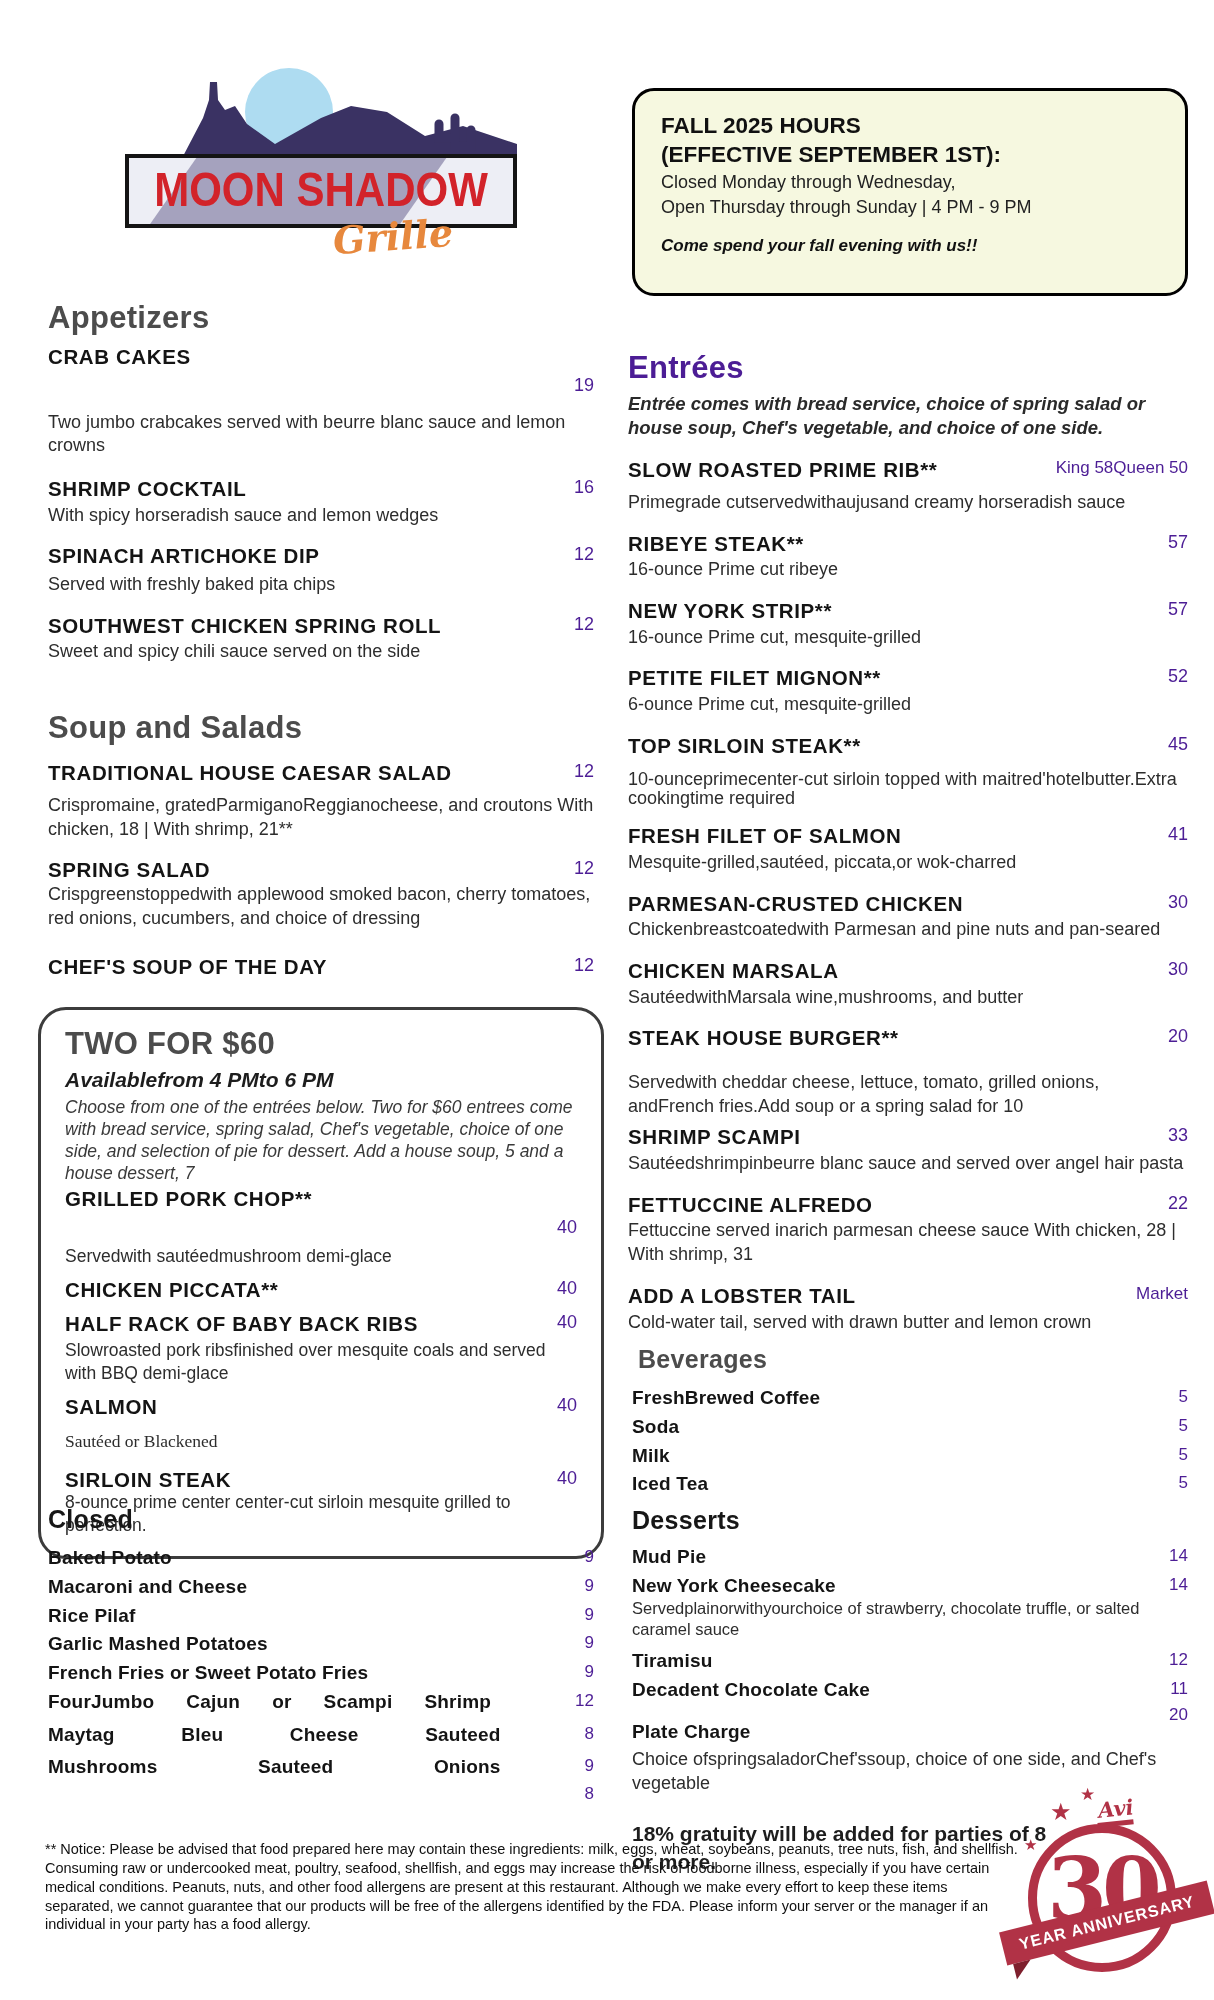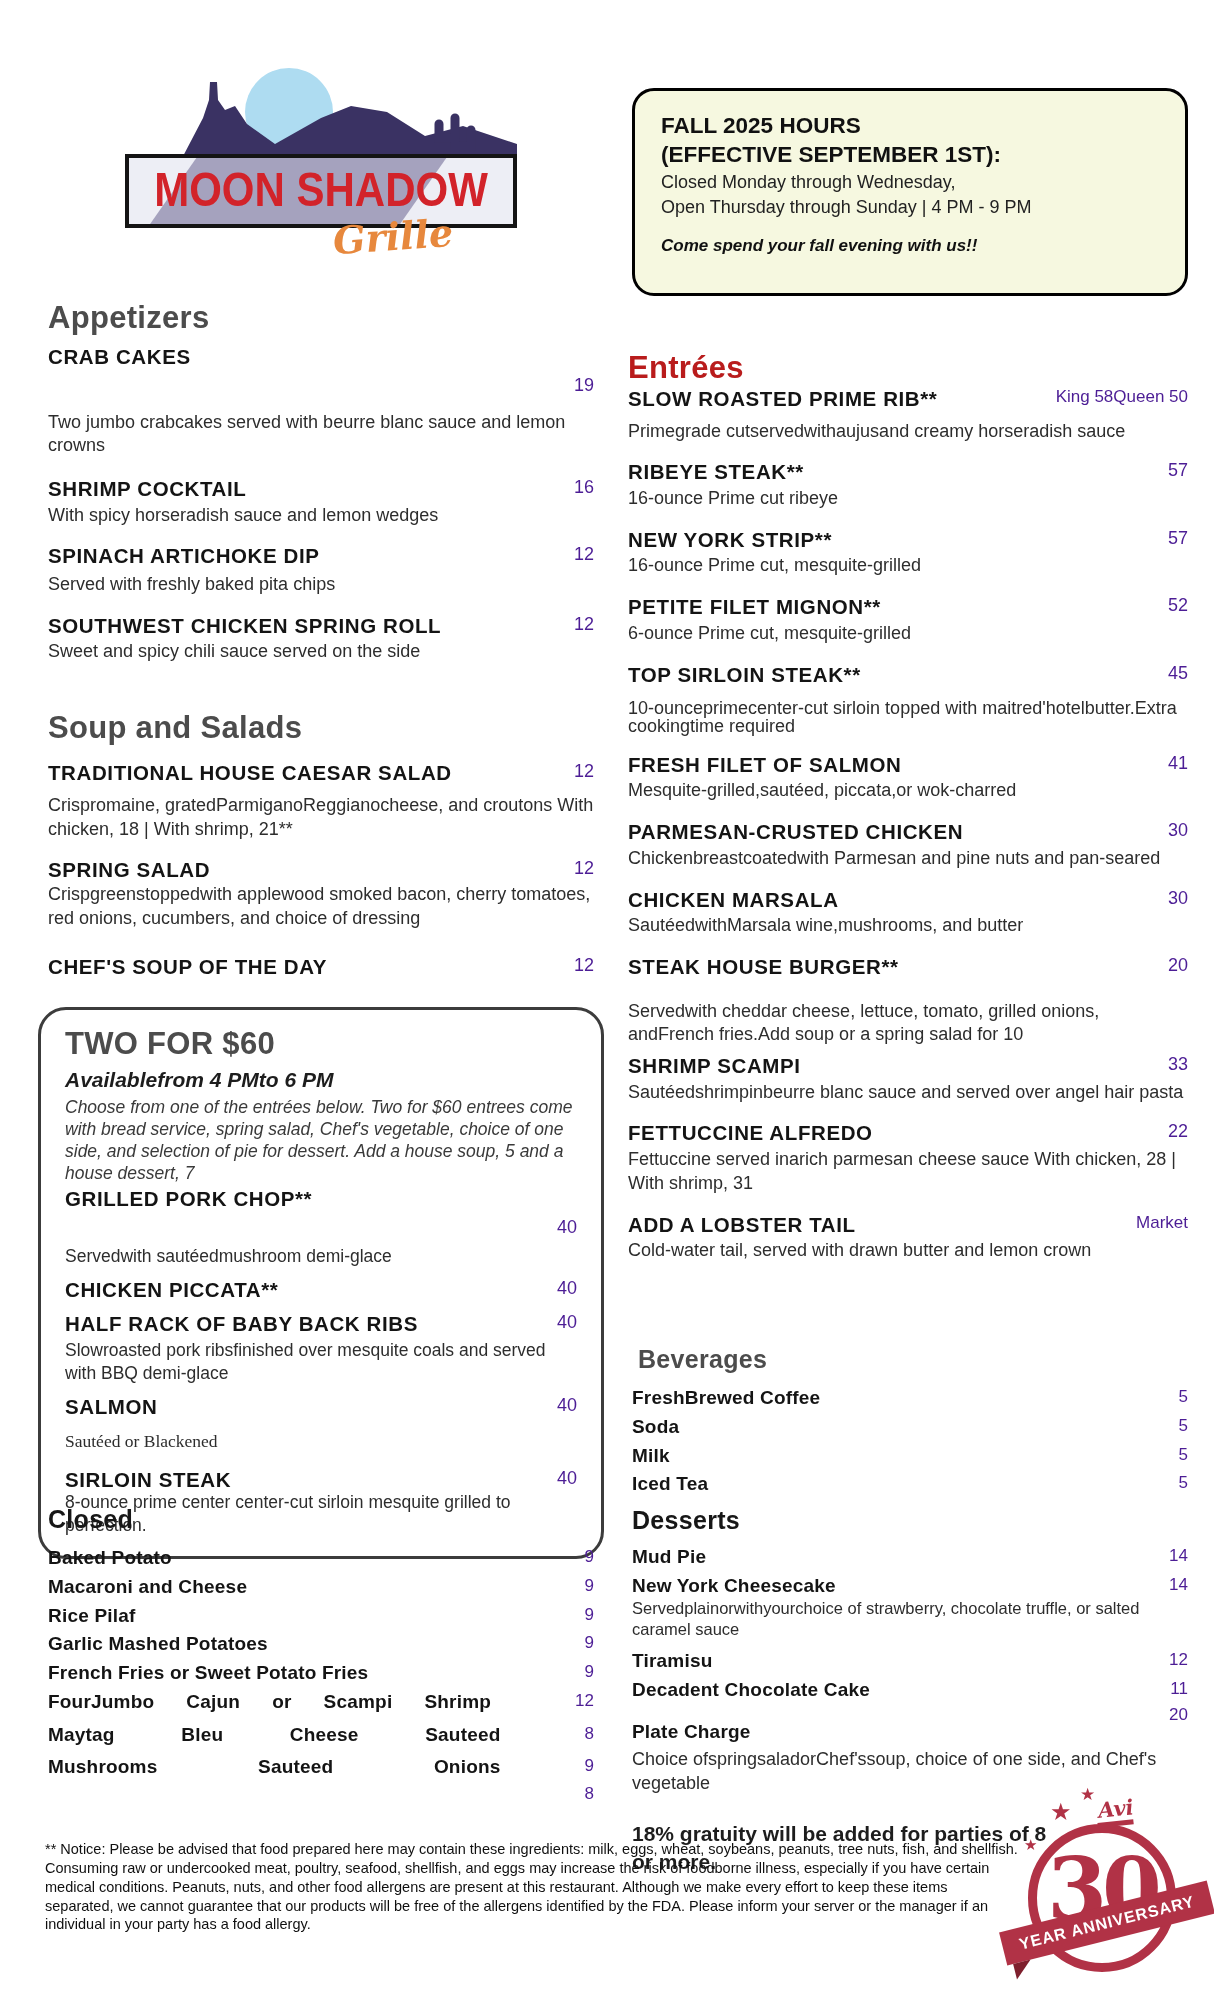--- a/index.html
+++ b/index.html
@@ -250,21 +250,22 @@
       <span class="nm justify">Mushrooms Sauteed Onions</span>
       <span class="pr">9</span>
     </div>
     <div class="row">
       <span class="nm justify"></span>
       <span class="pr">8</span>
     </div>
   </div>
 
   <div class="colR">
-    <h2 class="sec-h" style="color:#b91c1c;">Entrées</h2>
+    <h2 class="sec-h" style="color:#4c1d95;">Entrées</h2>
+    <p class="entree-intro">Entrée comes with bread service, choice of spring salad or house soup, Chef's vegetable, and choice of one side.</p>
 
     <div class="mi">
       <div class="row">
         <span class="nm">SLOW ROASTED PRIME RIB**</span>
         <span class="pr small">King 58Queen 50</span>
       </div>
       <p class="ds" style="margin-top:8px;">Primegrade cutservedwithaujusand creamy horseradish sauce</p>
     </div>
 
     <div class="mi">

